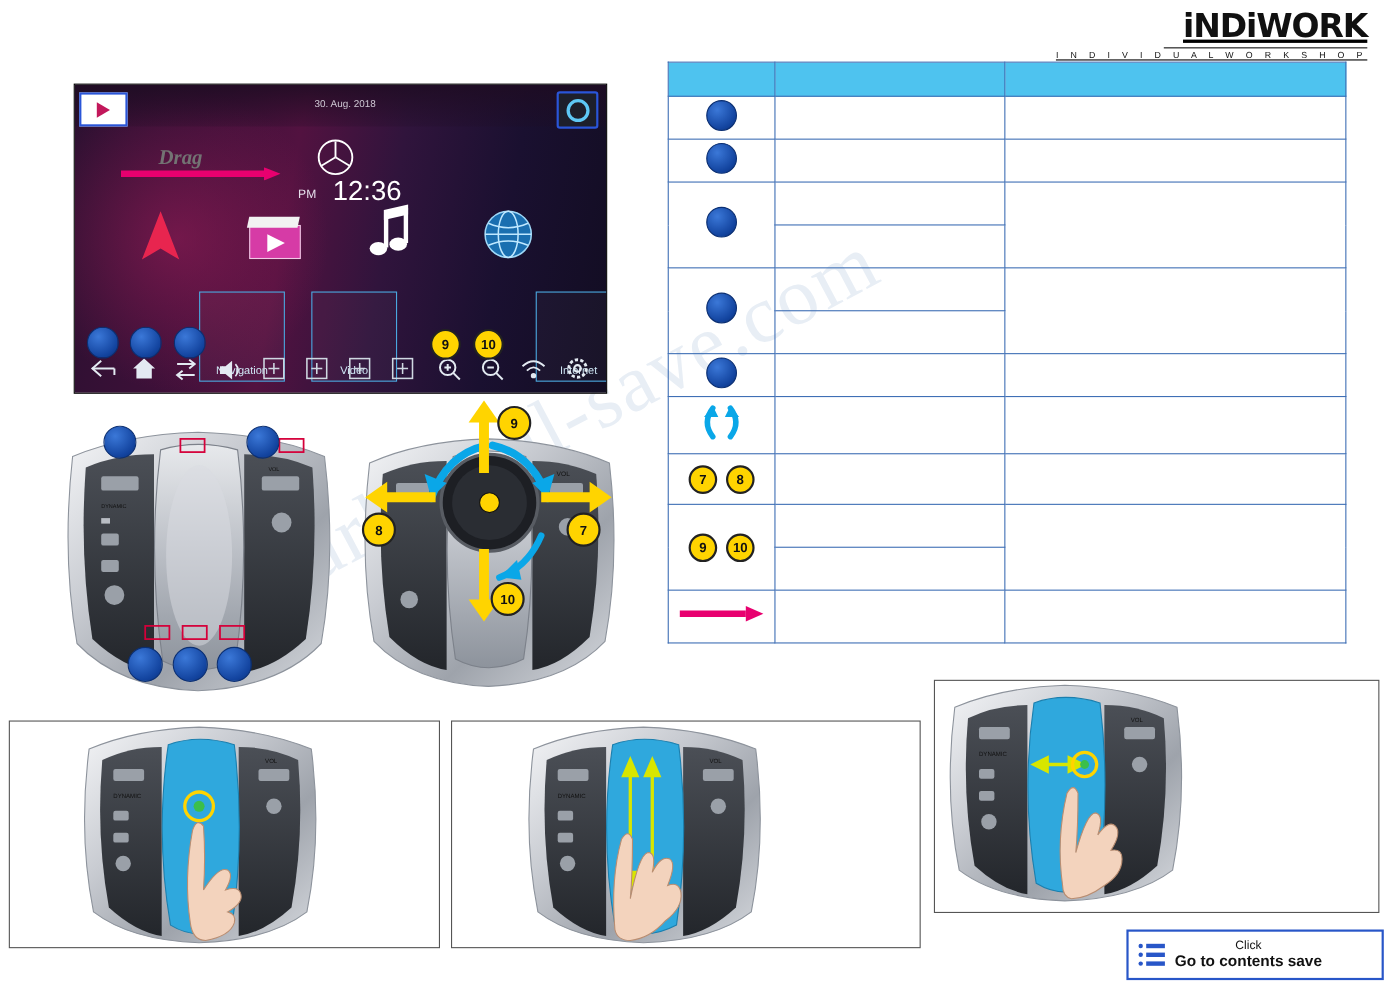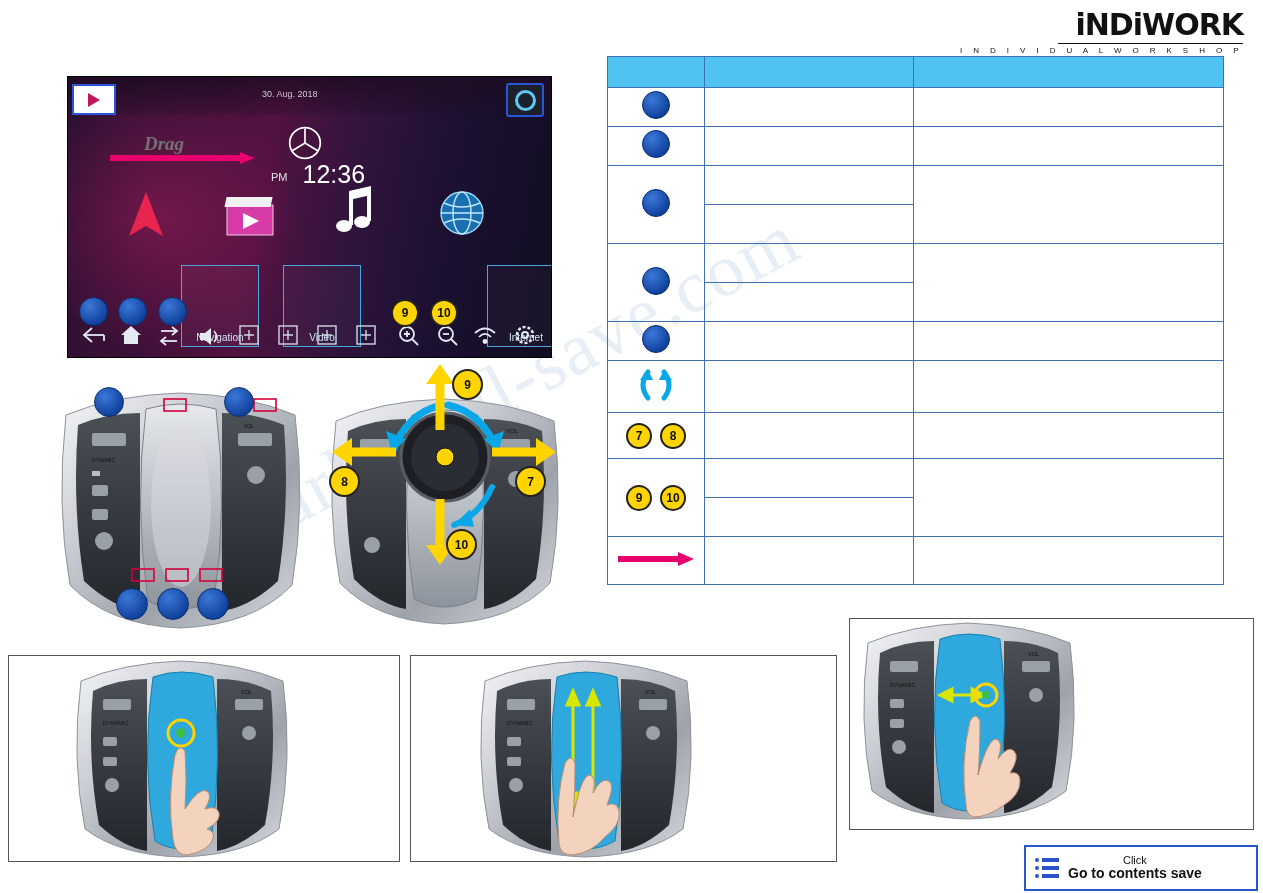--- a/index.html
+++ b/index.html
@@ -14,21 +14,21 @@
   .watermark{
     position:absolute;left:260px;top:300px;width:740px;height:420px;
     transform:rotate(-28deg);
     font-family:"Liberation Serif", serif;
     font-size:74px;color:#e8eef5;letter-spacing:2px;
     pointer-events:none;user-select:none;z-index:0;
     white-space:nowrap;
   }
 
   
-  .logo-wrap{position:absolute;right:20px;top:10px;text-align:right;z-index:5;}
+  .logo-wrap{position:absolute;right:20px;top:10px;text-align:right;z-index:5;text-decoration:underline;}
   .logo-main{
     font-family:"DejaVu Sans", sans-serif;
     font-weight:bold;font-size:30px;letter-spacing:-1px;color:#111;
     line-height:30px;
   }
   .logo-sub{
     font-size:8px;letter-spacing:4.4px;color:#111;margin-top:2px;
     font-family:"Liberation Sans", sans-serif;
   }
   .logo-rule{height:1px;background:#111;margin:3px 0 2px auto;width:185px;}
@@ -40,21 +40,21 @@
     border:1px solid #000;overflow:hidden;z-index:3;
   }
   .screen-left-glow{
     position:absolute;left:0;top:0;width:48%;height:100%;
     background:radial-gradient(ellipse at 40% 50%, rgba(160,30,90,.55), rgba(40,10,40,0) 70%);
   }
   .screen-top{
     position:absolute;left:0;top:0;width:100%;height:38px;
     background:linear-gradient(180deg, rgba(30,12,34,.85), rgba(30,12,34,.2));
   }
-  .screen-date{position:absolute;left:262px;top:89px;color:#cfc8d4;font-size:9px;z-index:6;}
+  .screen-date{position:absolute;left:286px;top:89px;color:#cfc8d4;font-size:9px;z-index:6;}
   .play-btn{
     position:absolute;left:72px;top:84px;width:40px;height:27px;
     border:2px solid #2a55d8;background:#fff;display:flex;align-items:center;justify-content:center;z-index:6;
   }
   .play-tri{width:0;height:0;border-left:12px solid #c2185b;border-top:7px solid transparent;border-bottom:7px solid transparent;}
   .cam-btn{
     position:absolute;left:506px;top:83px;width:34px;height:30px;border:2px solid #2a55d8;
     background:#1d1f2b;display:flex;align-items:center;justify-content:center;z-index:6;border-radius:3px;
   }
   .cam-circle{width:15px;height:15px;border-radius:50%;border:3px solid #5ec8f5;}

